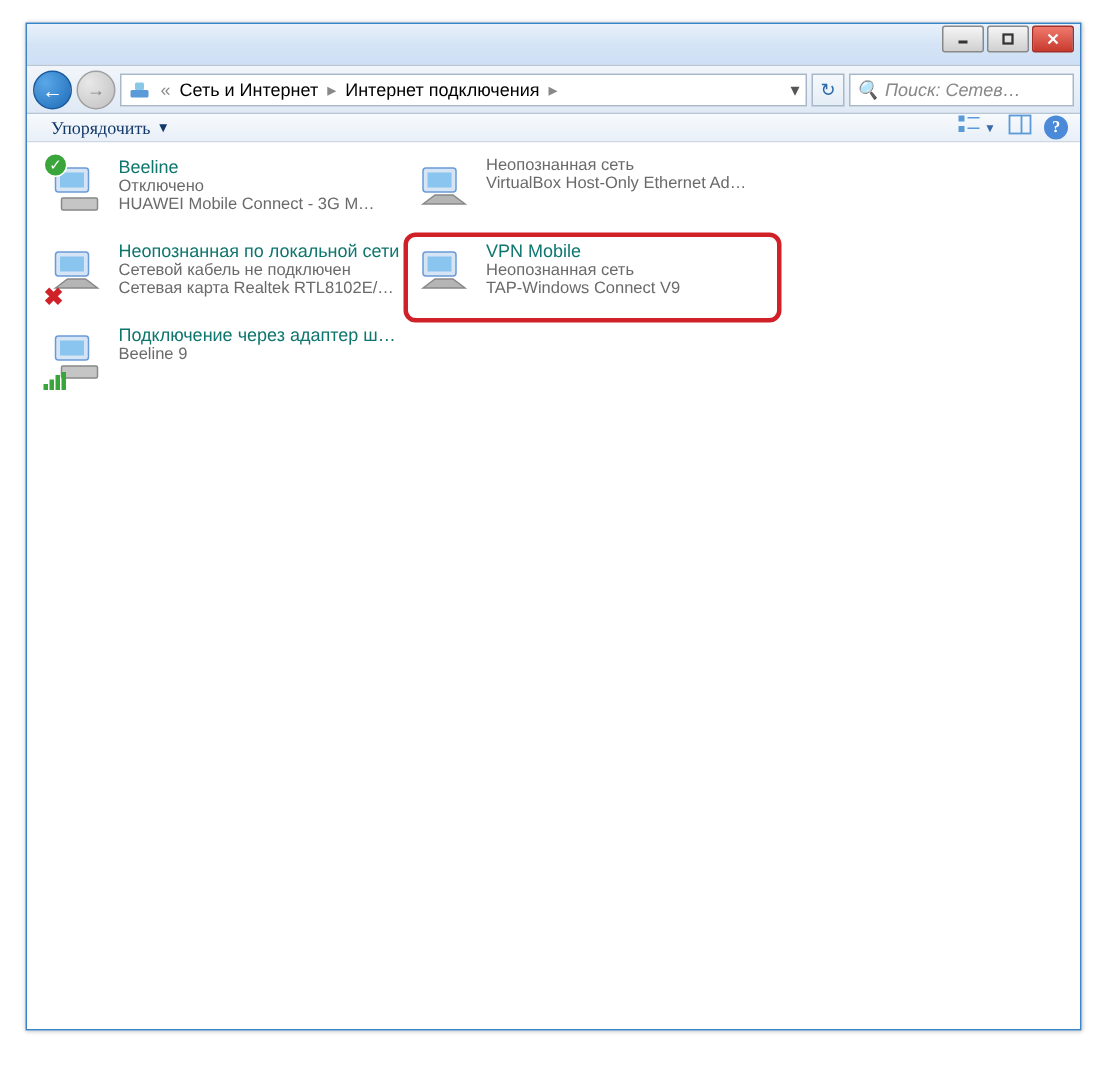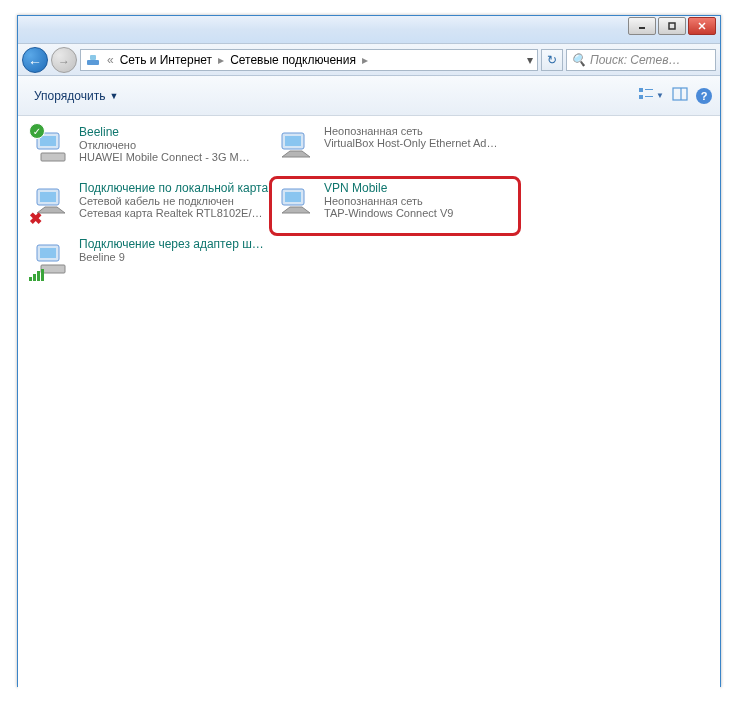--- a/index.html
+++ b/index.html
@@ -16,21 +16,21 @@
 .navbar { height: 32px; background: linear-gradient(#f2f6fb,#dfe9f5); display: flex; align-items: center; padding: 0 4px; border-bottom: 1px solid #b8c7d8; gap: 3px; }
 .nav-back, .nav-fwd { width: 26px; height: 26px; border-radius: 50%; display: flex; align-items: center; justify-content: center; }
 .nav-back { background: radial-gradient(circle at 30% 30%, #5aa8e8, #1e6bb8); color: #fff; font-size: 14px; border: 1px solid #1a5a9d; }
 .nav-fwd { background: radial-gradient(circle at 30% 30%, #e8e8e8, #c0c0c0); color: #888; font-size: 12px; border: 1px solid #a0a0a0; }
 .addr-bar { flex: 1; height: 22px; border: 1px solid #a8b8c8; background: #fff; display: flex; align-items: center; padding: 0 4px; gap: 4px; font-size: 12px; }
 .addr-icon { width: 16px; height: 16px; display: inline-flex; align-items: center; justify-content: center; }
 .addr-sep { color: #888; padding: 0 2px; }
 .addr-refresh { width: 22px; height: 22px; border: 1px solid #a8b8c8; background: linear-gradient(#f5f9fd,#e5edf5); display: flex; align-items: center; justify-content: center; font-size: 12px; color: #2a6aa8; }
 .search-box { width: 150px; height: 22px; border: 1px solid #a8b8c8; background: #fff; display: flex; align-items: center; padding: 0 4px; gap: 4px; color: #888; font-style: italic; overflow: hidden; white-space: nowrap; }
 
-.toolbar { height: 40px; background: linear-gradient(#f7fafd,#e8eff7); border-bottom: 1px solid #cfd8e2; display: flex; align-items: center; padding: 0 8px; justify-content: space-between; }
+.toolbar { height: 19px; background: linear-gradient(#f7fafd,#e8eff7); border-bottom: 1px solid #cfd8e2; display: flex; align-items: center; padding: 0 8px; justify-content: space-between; font-family: Liberation Serif, serif; }
 .tool-left { display: flex; align-items: center; gap: 4px; }
 .organize-btn { padding: 3px 8px; color: #13396b; display: flex; align-items: center; gap: 4px; }
 .tool-right { display: flex; align-items: center; gap: 8px; }
 .tool-icon { color: #3a6ba8; font-size: 14px; display: flex; align-items: center; gap: 2px; }
 
 .content { height: calc(100% - 90px); background: #fff; padding: 6px 10px; display: flex; flex-wrap: wrap; align-content: flex-start; gap: 0; }
 .conn-item { width: 245px; height: 56px; display: flex; padding: 3px; gap: 6px; align-items: flex-start; }
 .conn-icon { width: 42px; height: 42px; flex-shrink: 0; position: relative; }
 .conn-icon svg { width: 100%; height: 100%; }
 .conn-info { flex: 1; overflow: hidden; }
@@ -80,21 +80,21 @@
     <div class="addr-bar">
       <span class="addr-icon">
         <svg viewBox="0 0 16 16">
             <rect x="2" y="8" width="12" height="5" fill="#5a9ad8" rx="1"></rect>
             <rect x="5" y="3" width="6" height="5" fill="#8ac8e8" rx="1"></rect>
           </svg>
       </span>
       <span class="addr-sep">«</span>
       <span>Сеть и Интернет</span>
       <span class="addr-sep">▸</span>
-      <span>Сетевые подключения</span>
+      <span>Интернет подключения</span>
       <span class="addr-sep">▸</span>
       <span style="flex:1"></span>
       <span style="color:#555">▾</span>
     </div>
     <div class="addr-refresh">
       <span>↻</span>
     </div>
     <div class="search-box">
       <span style="color:#5a8ac8">🔍</span>
       <span>Поиск: Сетев…</span>
@@ -169,21 +169,21 @@
     <div class="conn-item">
       <div class="conn-icon">
         <svg viewBox="0 0 42 42">
             <rect x="6" y="8" width="22" height="16" rx="2" fill="#d5e5f5" stroke="#6a9ad8"></rect>
             <rect x="9" y="11" width="16" height="10" fill="#8ac5f0"></rect>
             <path d="M6 32 L14 26 L26 26 L34 32 Z" fill="#b5b5b5" stroke="#888"></path>
           </svg>
         <div class="overlay-red">✖</div>
       </div>
       <div class="conn-info">
-        <div class="conn-name">Подключение по локальной карта</div>
+        <div class="conn-name">Неопознанная по локальной сети</div>
         <div class="conn-status">Сетевой кабель не подключен</div>
         <div class="conn-adapter">Сетевая карта Realtek RTL8102E/…</div>
       </div>
     </div>
 
     <div class="conn-item highlighted">
       <div class="highlight-box" style="left:-4px;top:-2px;width:252px;height:60px"></div>
       <div class="conn-icon">
         <svg viewBox="0 0 42 42">
             <rect x="6" y="8" width="22" height="16" rx="2" fill="#d5e5f5" stroke="#6a9ad8"></rect>

